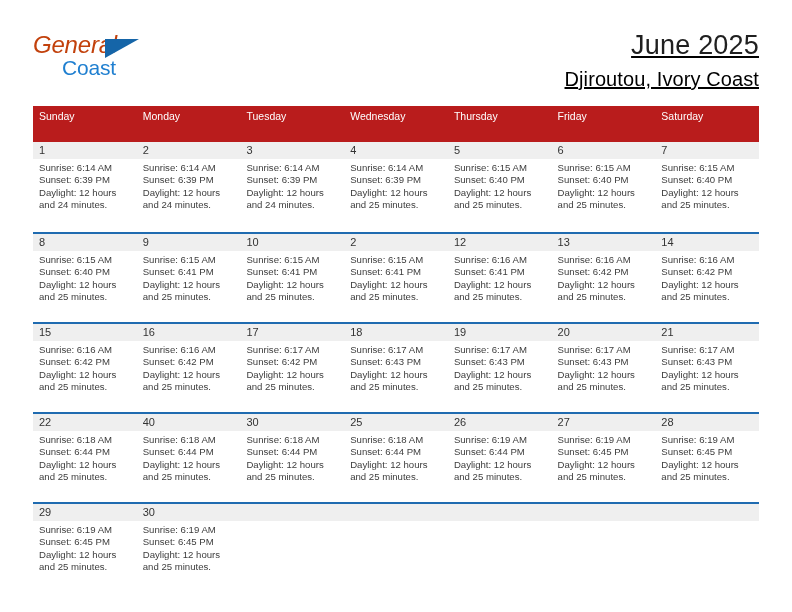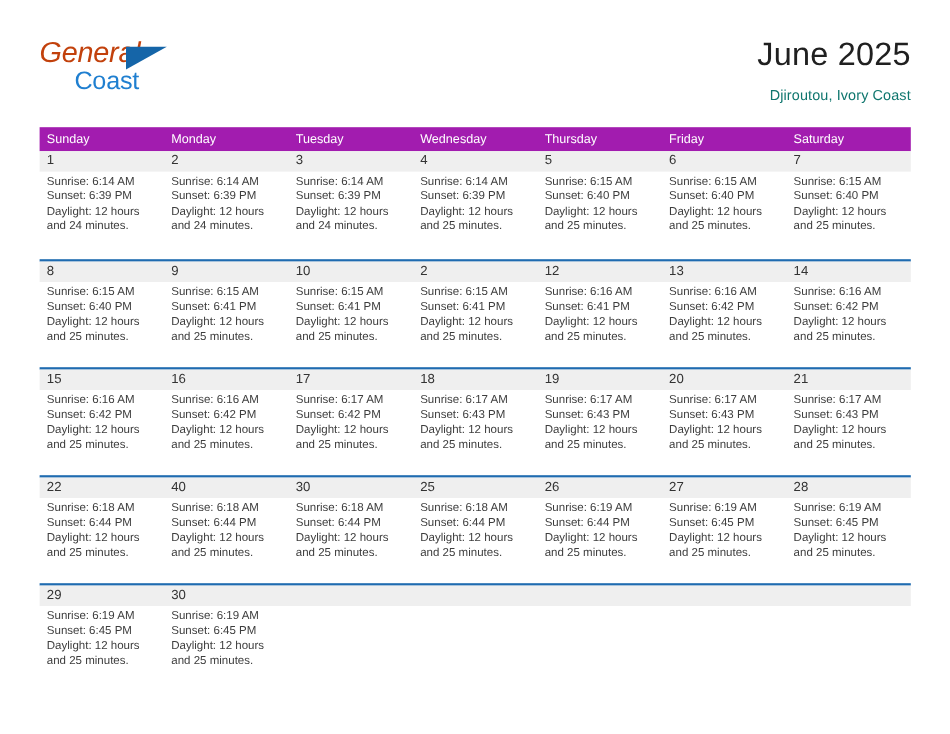--- a/index.html
+++ b/index.html
@@ -56,47 +56,48 @@
     left: 72px;
     top: 11px;
     width: 0;
     height: 0;
     border-left: 34px solid #1565a8;
     border-bottom: 19px solid transparent;
   }
   .title-block {
     text-align: right;
     padding-top: 0px;
+    text-decoration: underline;
   }
   .cal-title {
     font-size: 27px;
     color: #202020;
     font-weight: normal;
     line-height: 34px;
     letter-spacing: 0.2px;
   }
   .cal-subtitle {
-    font-size: 12px;
-    color: #0f766e;
+    font-size: 20px;
+    color: #000000;
     line-height: 22px;
     margin-top: 6px;
     letter-spacing: 0.1px;
   }
 
   
   .calendar {
     position: absolute;
     left: 33px;
     top: 106px;
     width: 726px;
   }
   .weekday-row {
     display: flex;
-    background: #a21caf;
-    height: 20px;
+    background: #b91c1c;
+    height: 36px;
   }
   .weekday {
     flex: 1 1 0;
     color: #ffffff;
     font-size: 10.5px;
     line-height: 20px;
     padding-left: 6px;
     white-space: nowrap;
     overflow: hidden;
   }

